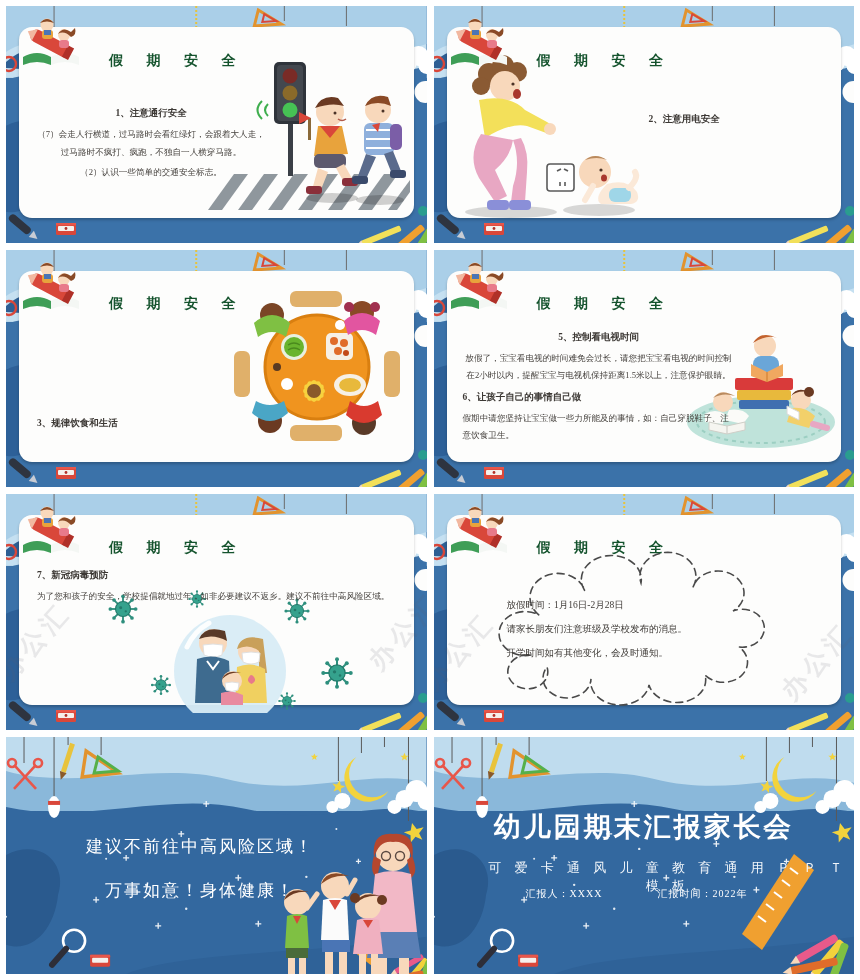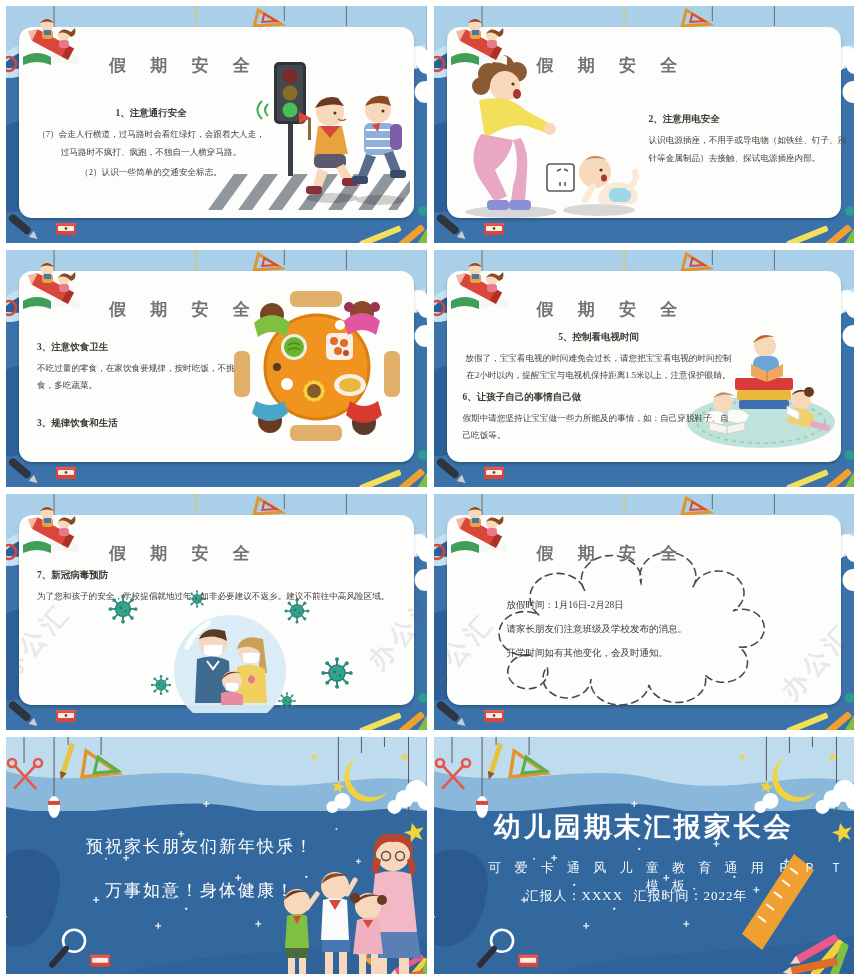--- a/index.html
+++ b/index.html
@@ -5,21 +5,21 @@
   html,body{margin:0;padding:0;background:#ffffff;}
   .page{width:860px;height:980px;box-sizing:border-box;padding:6px;display:grid;
         grid-template-columns:repeat(2,1fr);grid-template-rows:repeat(4,1fr);gap:7px;background:#fff;
         font-family:"Liberation Serif","DejaVu Serif",serif;}
   .slide{position:relative;overflow:hidden;background:#3b72a9;}
   .bg{position:absolute;inset:0;width:100%;height:100%;}
   
   .card{position:absolute;left:13px;right:13px;top:21px;bottom:25px;background:#fdfdfc;
         border-radius:13px;box-shadow:0 2px 3px rgba(0,0,0,.22);}
   .logo{position:absolute;left:-2px;top:-14px;width:70px;height:58px;z-index:5;}
-  .ctitle{position:absolute;left:90px;top:13px;font-size:17px;font-weight:600;color:#737373;
+  .ctitle{position:absolute;left:90px;top:13px;font-size:14px;font-weight:600;color:#14532d;
           letter-spacing:10px;white-space:nowrap;z-index:4;}
   .sec{position:absolute;z-index:3;}
   .sec h3{font-size:9.5px;font-weight:700;color:#3c3834;margin:0 0 6px 0;}
   .sec p{font-size:8.6px;line-height:2.05;color:#46423e;margin:0 0 3px 0;}
   .illus{position:absolute;z-index:2;}
   .i1{right:4px;bottom:0;width:208px;height:158px;}
   .i2{left:4px;bottom:-2px;width:192px;height:168px;}
   .i3{right:12px;top:18px;width:170px;height:154px;}
   .i4{right:4px;bottom:12px;width:154px;height:134px;}
   .i5{left:82px;bottom:-8px;width:258px;height:128px;}
@@ -39,21 +39,21 @@
   .cornerR{position:absolute;right:0;bottom:0;width:86px;height:44px;z-index:4;}
   
   .endlines{position:absolute;left:26px;top:88px;width:336px;text-align:center;z-index:3;
             color:#fff;font-size:17px;line-height:2.55;letter-spacing:2px;}
   .tkids{position:absolute;right:-4px;bottom:-6px;width:160px;height:152px;z-index:3;}
   .bigtitle{position:absolute;left:0;right:0;top:72px;text-align:center;z-index:3;color:#fff;
             font-size:27px;letter-spacing:3px;font-weight:700;margin:0;}
   .subtitle{position:absolute;left:0;right:0;top:122px;text-align:center;z-index:3;color:#f2f6fa;
             font-size:13px;letter-spacing:5px;margin-left:48px;}
   .inforow{position:absolute;left:92px;top:150px;width:222px;display:flex;justify-content:space-between;
-           z-index:3;color:#fff;font-size:13px;letter-spacing:1px;}
+           z-index:3;color:#fff;font-size:10px;letter-spacing:1px;}
   .rcr{position:absolute;right:-6px;bottom:-6px;width:132px;height:132px;z-index:2;}
   .rcr-small{position:absolute;right:-12px;bottom:-12px;width:92px;height:92px;z-index:2;}
 </style>
 </head>
 <body>
 
 <svg width="0" height="0" style="position:absolute">
 <defs>
   <path id="star" d="M0,-6 L1.8,-1.9 6,-1.9 2.6,0.8 3.5,5 0,2.4 -3.5,5 -2.6,0.8 -6,-1.9 -1.8,-1.9 Z" fill="#f2d33c"></path>
   <g id="virus">
@@ -541,21 +541,20 @@
     <svg class="bg" viewBox="0 0 420 237" preserveAspectRatio="none">
         <use href="#bgContent"></use>
       </svg>
     <div class="card">
       <svg class="logo" viewBox="0 0 70 58">
           <use href="#logo"></use>
         </svg>
       <h2 class="ctitle">假 期 安 全</h2>
       <div class="sec s2">
         <h3>2、注意用电安全</h3>
-        <p>认识电源插座，不用手或导电物（如铁丝、钉子、别针等金属制品）去接触、探试电源插座内部。</p>
       </div>
       <svg class="illus i2" viewBox="0 0 192 168">
           <use href="#illu2"></use>
         </svg>
     </div>
     <svg class="cornerL" viewBox="0 0 78 30">
         <use href="#cornerL"></use>
       </svg>
     <svg class="cornerR" viewBox="0 0 86 44">
         <use href="#cornerR"></use>
@@ -564,24 +563,20 @@
 
   <section class="slide">
     <svg class="bg" viewBox="0 0 420 237" preserveAspectRatio="none">
         <use href="#bgContent"></use>
       </svg>
     <div class="card">
       <svg class="logo" viewBox="0 0 70 58">
           <use href="#logo"></use>
         </svg>
       <h2 class="ctitle">假 期 安 全</h2>
-      <div class="sec s3a">
-        <h3>3、注意饮食卫生</h3>
-        <p>不吃过量的零食，在家饮食要规律，按时吃饭，不挑食，多吃蔬菜。</p>
-      </div>
       <div class="sec s3b">
         <h3>3、规律饮食和生活</h3>
       </div>
       <svg class="illus i3" viewBox="0 0 170 154">
           <use href="#illu3"></use>
         </svg>
     </div>
     <svg class="cornerL" viewBox="0 0 78 30">
         <use href="#cornerL"></use>
       </svg>
@@ -598,21 +593,21 @@
       <svg class="logo" viewBox="0 0 70 58">
           <use href="#logo"></use>
         </svg>
       <h2 class="ctitle">假 期 安 全</h2>
       <div class="sec s4a">
         <h3>5、控制看电视时间</h3>
         <p>放假了，宝宝看电视的时间难免会过长，请您把宝宝看电视的时间控制在2小时以内，提醒宝宝与电视机保持距离1.5米以上，注意保护眼睛。</p>
       </div>
       <div class="sec s4b">
         <h3>6、让孩子自己的事情自己做</h3>
-        <p>假期中请您坚持让宝宝做一些力所能及的事情，如：自己穿脱鞋子、自己吃饭等。</p>
+        <p>假期中请您坚持让宝宝做一些力所能及的事情，如：自己穿脱鞋子、注意饮食卫生。</p>
       </div>
       <svg class="illus i4" viewBox="0 0 154 134">
           <use href="#illu4"></use>
         </svg>
     </div>
     <svg class="cornerL" viewBox="0 0 78 30">
         <use href="#cornerL"></use>
       </svg>
     <svg class="cornerR" viewBox="0 0 86 44">
         <use href="#cornerR"></use>
@@ -675,21 +670,21 @@
   </section>
 
   <section class="slide">
     <svg class="bg" viewBox="0 0 420 237" preserveAspectRatio="none">
         <use href="#bgCover"></use>
       </svg>
     <svg class="rcr-small" viewBox="0 0 132 132">
         <use href="#rulerCrayons"></use>
       </svg>
     <div class="endlines">
-      <div>预祝家长朋友们新年快乐！</div>
+      <div>建议不前往中高风险区域！</div>
       <div>万事如意！身体健康！</div>
     </div>
     <svg class="tkids" viewBox="0 0 160 152">
         <use href="#teacherKids"></use>
       </svg>
   </section>
 
   <section class="slide">
     <svg class="bg" viewBox="0 0 420 237" preserveAspectRatio="none">
         <use href="#bgCover"></use>

